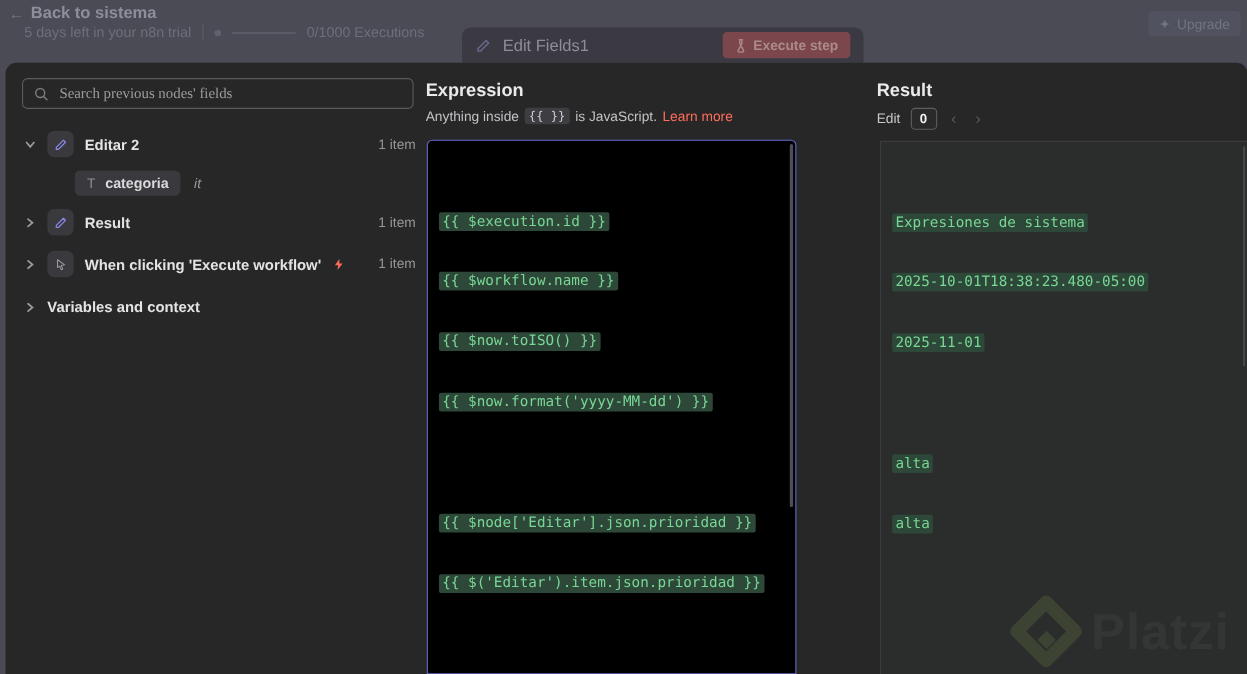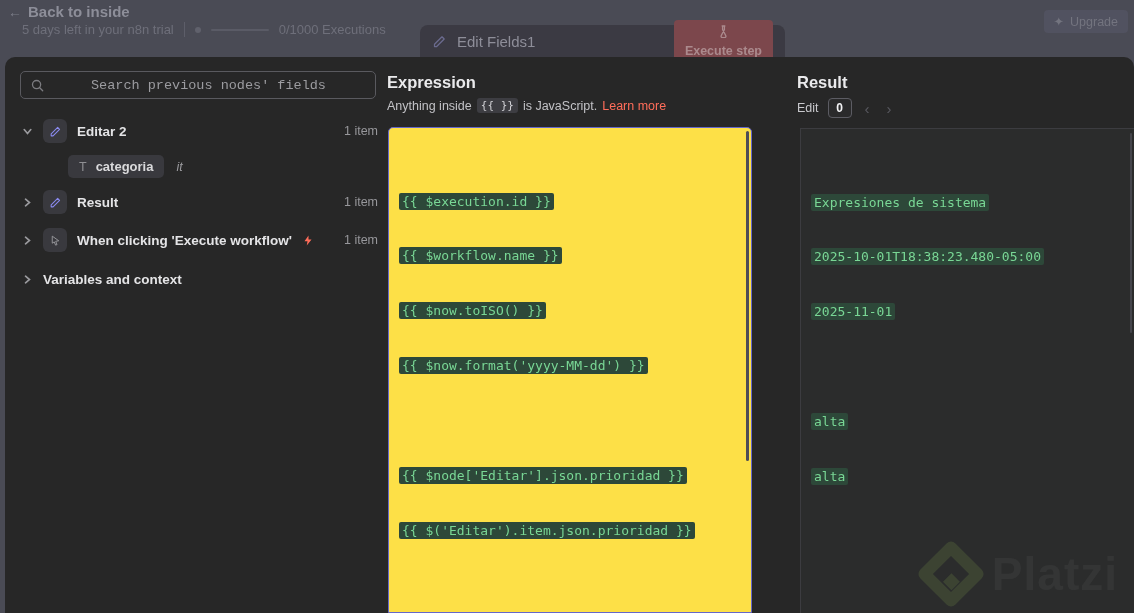--- a/index.html
+++ b/index.html
@@ -19,30 +19,30 @@
   .trial-divider { width:1px; height:15px; background:#5d5e69; }
   .trial-dot { width:6px; height:6px; border-radius:50%; background:#60616c; }
   .trial-bar { width:58px; height:2px; background:#5a5b66; border-radius:2px; }
   .upgrade-btn { position:absolute; right:6px; top:10px; background:#515260; border-radius:4px;
     padding:4px 10px; color:#73747f; font-size:12.5px; display:flex; gap:6px; align-items:center; }
   
   .ndv-peek { position:absolute; left:420px; top:25px; width:365px; height:32px;
     background:#3b3a43; border-radius:8px 8px 0 0; display:flex; align-items:center; padding:0 12px; }
   .ndv-title { color:#8e8e99; font-size:15px; font-weight:400; margin-left:10px; }
   .exec-btn { margin-left:auto; background:#7c474c; border-radius:4px; padding:5px 11px;
-    color:#ab8a8d; font-size:12.5px; font-weight:600; display:flex; align-items:center; gap:6px;flex-direction:column; }
+    color:#ab8a8d; font-size:12.5px; font-weight:600; display:flex; align-items:center; gap:6px; }
   
   .panel { position:absolute; left:5px; top:57px; right:0; bottom:0;
     background:#272727; border-radius:10px 10px 0 0; }
   
   .search-box { position:absolute; left:15px; top:14px; width:356px; height:28px;
     border:1px solid #5a5a5f; border-radius:5px; display:flex; align-items:center;
     padding:0 10px; gap:8px; }
   .search-box input { background:transparent; border:none; outline:none; flex:1;
-    color:#d6d6d8; font-size:13.5px; font-family:Liberation Mono, monospace;text-align:center; }
+    color:#d6d6d8; font-size:13.5px; font-family:Liberation Serif, serif; }
   .search-box input::placeholder { color:#9c9ca0; }
   .tree-row { position:absolute; left:17px; width:356px; height:24px;
     display:flex; align-items:center; gap:10px; }
   .icon-box { width:24px; height:24px; border-radius:6px; background:#39393e;
     display:flex; align-items:center; justify-content:center; flex:0 0 auto; }
   .node-label { color:#e4e4e6; font-size:13.5px; font-weight:600; white-space:nowrap; }
   .item-count { margin-left:auto; color:#97979b; font-size:12.5px; }
   .field-row { position:absolute; left:63px; display:flex; align-items:center; gap:12px; }
   .field-pill { background:#39393e; border-radius:5px; padding:4px 11px; display:flex;
     align-items:center; gap:9px; }
@@ -50,22 +50,22 @@
   .field-name { color:#dadadc; font-size:13px; font-weight:700; }
   .field-value { color:#9b9b9f; font-size:12.5px;font-style:italic; }
   .chev { flex:0 0 auto; display:flex; }
   
   .expr-title { position:absolute; left:382px; top:16px; color:#eaeaec; font-size:16.5px; font-weight:700; }
   .expr-sub { position:absolute; left:382px; top:41px; color:#c2c2c6; font-size:12.5px;
     display:flex; align-items:center; gap:5px; white-space:nowrap; }
   .inline-code { font-family:"DejaVu Sans Mono", monospace; font-size:11px; color:#d0d0d4;
     background:#3d3d42; border-radius:3px; padding:1px 4px; }
   .learn-more { color:#ff6d5a; }
-  .editor { position:absolute; left:383px; top:70px; width:364px; bottom:0;
-    background:#fde047; border:1px solid #6567c9; border-radius:5px 5px 0 0; }
+  .editor { position:absolute; left:383px; top:70px; width:336px; bottom:0;
+    background:#000000; border:1px solid #6567c9; border-radius:5px 5px 0 0; }
   .code { position:absolute; left:0; top:0; right:0; padding:28px 14px 12px 10px;
     font-family:"DejaVu Sans Mono", monospace; font-size:13px; line-height:18.3px;
     color:#79d795; white-space:pre; }
   .cl { height:18.3px; }
   .seg { background:#2d4839; border-radius:2px; padding:1px 3px; }
   .seg:empty { background:transparent; padding:0; }
   .code-scrollbar { position:absolute; right:2px; top:3px; width:3px; height:330px;
     background:#4e4e56; border-radius:2px; }
   
   .result-title { position:absolute; left:792px; top:16px; color:#eaeaec; font-size:16.5px; font-weight:700; }
@@ -82,21 +82,21 @@
   .watermark { position:absolute; right:16px; bottom:6px; display:flex; align-items:center; gap:8px;
     pointer-events:none; }
   .watermark-text { font-size:46px; font-weight:600; color:rgba(235,240,235,0.05);
     letter-spacing:1px; }
 </style>
 </head>
 <body>
 
 <div class="back-btn">
   <span class="back-arrow">←</span>
-  <span>Back to inside</span>
+  <span>Back to sistema</span>
 </div>
 <div class="trial-row">
   <span>5 days left in your n8n trial</span>
   <span class="trial-divider"></span>
   <span class="trial-dot"></span>
   <span class="trial-bar"></span>
   <span>0/1000 Executions</span>
 </div>
 <div class="upgrade-btn">
   <span>✦</span>

